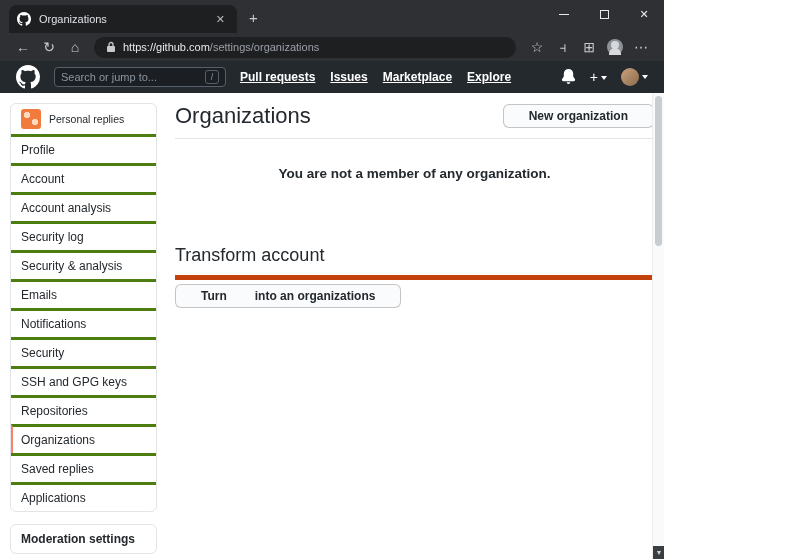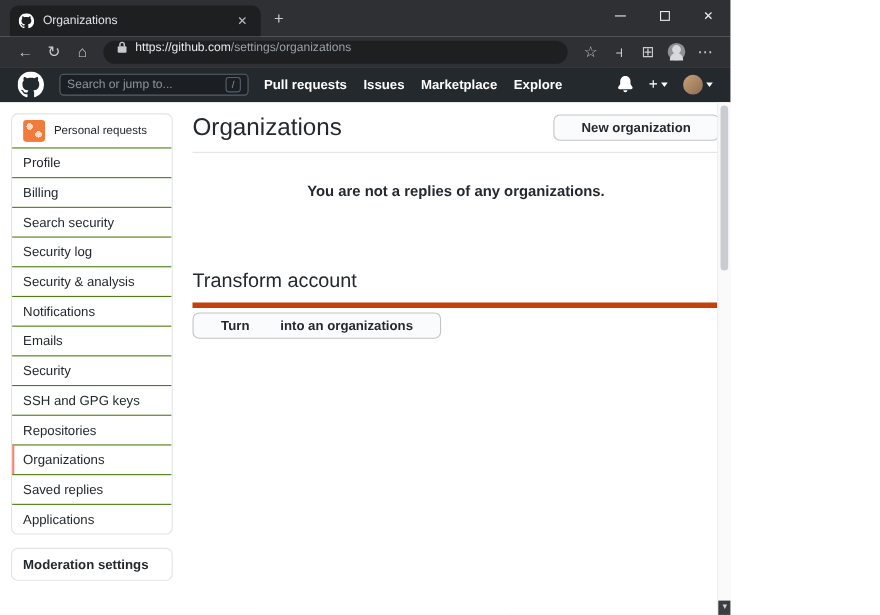--- a/index.html
+++ b/index.html
@@ -13,54 +13,54 @@
   .tab-title { flex:1; font-size:11px; color:#dfe1e5; white-space:nowrap; overflow:hidden; }
   .tab-close { color:#b6babf; font-size:11px; padding:2px 4px; cursor:default; }
   .newtab { color:#c8cacd; font-size:15px; margin:0 0 7px 12px; cursor:default; }
   .win-controls { position:absolute; top:0; right:0; height:28px; display:flex; }
   .win-btn { width:40px; display:flex; align-items:center; justify-content:center; color:#e8eaed; font-size:11px; }
   .min-glyph { width:10px; border-top:1px solid #e8eaed; display:block; }
   .max-glyph { width:9px; height:9px; border:1px solid #e8eaed; display:block; }
 
   .toolbar { height:28px; background:#2e3033; display:flex; align-items:center; padding:0 10px; flex-shrink:0; }
   .tb-icon { color:#c8cacd; font-size:14px; width:26px; text-align:center; flex-shrink:0; }
-  .urlbar { flex:1; height:21px; margin:0 8px 0 6px; background:#1d1f21; border-radius:11px; display:flex; gap:7px; padding:0 12px; min-width:0; }
+  .urlbar { flex:1; height:21px; margin:0 8px 0 6px; background:#1d1f21; border-radius:11px; display:flex; align-items:center; gap:7px; padding:0 12px; min-width:0; }
   .lock-icon { flex-shrink:0; }
   .url-text { font-size:11px; white-space:nowrap; overflow:hidden; }
   .url-base { color:#e8eaed; }
   .url-path { color:#9aa0a6; }
   .tb-avatar { width:16px; height:16px; border-radius:50%; background:#8f9398; margin:0 5px; position:relative; flex-shrink:0; }
   .tb-avatar::after { content:""; position:absolute; left:4px; top:2px; width:8px; height:8px; border-radius:50%; background:#d7d9dc; }
   .tb-avatar::before { content:""; position:absolute; left:2px; top:9px; width:12px; height:7px; border-radius:6px 6px 0 0; background:#d7d9dc; }
 
   
   .gh-header { height:32px; background:#24292e; display:flex; align-items:center; padding:0 16px; gap:14px; flex-shrink:0; }
   .gh-logo { width:24px; height:24px; flex-shrink:0; }
   .gh-search { width:172px; height:20px; border:1px solid #57606a; border-radius:4px; background:#1b1f23; display:flex; align-items:center; padding:0 6px; gap:6px; }
   .gh-search-text { flex:1; font-size:11px; color:#8b949e; white-space:nowrap; overflow:hidden; }
   .gh-slash { width:14px; height:14px; border:1px solid #57606a; border-radius:3px; color:#8b949e; font-size:9px; display:flex; align-items:center; justify-content:center; }
   .gh-nav { display:flex; gap:15px; }
-  .gh-nav-item { font-size:12px; font-weight:700; color:#ffffff; cursor:pointer; white-space:nowrap; }
+  .gh-nav-item { font-size:12px; font-weight:700; color:#ffffff; cursor:pointer; white-space:nowrap;text-decoration:underline; }
   .gh-spacer { flex:1; }
   .gh-right { display:flex; align-items:center; gap:14px; }
   .caret { display:inline-block; width:0; height:0; border-left:3.5px solid transparent; border-right:3.5px solid transparent; border-top:4px solid #fff; margin-left:3px; vertical-align:middle; }
   .gh-plus { color:#fff; font-size:14px; font-weight:400; }
   .gh-avatar { width:18px; height:18px; border-radius:50%; background:linear-gradient(135deg,#caa27a,#8c6b4f); display:inline-block; vertical-align:middle; }
 
   
   .page { flex:1; background:#fff; overflow:hidden; position:relative; }
   .container { width:644px; margin:0 auto; padding-top:10px; display:flex; gap:18px; }
 
   .sidebar { width:147px; flex-shrink:0; }
   .card { border:1px solid #e1e4e8; border-radius:6px; background:#fff; overflow:hidden; }
   .card + .card { margin-top:12px; }
   .card-head { display:flex; align-items:center; gap:8px; padding:5px 10px; }
   .identicon { width:20px; height:20px; border-radius:3px; background:#f07b3c; background-image:radial-gradient(circle at 30% 30%, #ffd9bd 3px, transparent 3px), radial-gradient(circle at 70% 65%, #ffd9bd 3px, transparent 3px); flex-shrink:0; }
   .card-head-label { font-size:10.5px; color:#24292e; }
-  .side-item { font-size:12px; color:#24292e; padding:6px 10px; border-top:1px solid #4d7c0f; cursor:pointer; }
+  .side-item { font-size:12px; color:#24292e; padding:6px 10px; border-top:3px solid #4d7c0f; cursor:pointer; }
   .side-item.active { border-left:2px solid #f9826c; padding-left:8px; }
   .single-item { font-size:12px; color:#24292e; padding:7px 10px; cursor:pointer; }
   .mod-head { font-size:12px; font-weight:700; color:#24292e; padding:7px 10px; }
 
   .main { flex:1; min-width:0; }
   .subhead { display:flex; justify-content:space-between; align-items:center; border-bottom:1px solid #e1e4e8; padding-bottom:9px; }
   .page-title { font-size:22px; font-weight:400; color:#24292e; }
   .btn { font-size:12px; font-weight:600; color:#24292e; background:#fafbfc; border:1px solid rgba(27,31,35,0.25); border-radius:6px; padding:4px 25px; cursor:pointer; white-space:nowrap; }
   .blankslate { text-align:center; padding:27px 0 44px; font-size:13.5px; font-weight:700; color:#24292e; }
   .subhead2 { border-bottom:5px solid #c2410c; padding-bottom:9px; margin-top:20px; }
@@ -140,50 +140,50 @@
     </div>
   </div>
 
   <div class="page">
     <div class="container">
 
       <div class="sidebar">
         <div class="card">
           <div class="card-head">
             <span class="identicon"></span>
-            <span class="card-head-label">Personal requests</span>
+            <span class="card-head-label">Personal replies</span>
           </div>
           <div class="side-item">Profile</div>
-          <div class="side-item">Billing</div>
-          <div class="side-item">Search security</div>
+          <div class="side-item">Account</div>
+          <div class="side-item">Account analysis</div>
           <div class="side-item">Security log</div>
           <div class="side-item">Security &amp; analysis</div>
+          <div class="side-item">Emails</div>
           <div class="side-item">Notifications</div>
-          <div class="side-item">Emails</div>
           <div class="side-item">Security</div>
           <div class="side-item">SSH and GPG keys</div>
           <div class="side-item">Repositories</div>
           <div class="side-item active">Organizations</div>
           <div class="side-item">Saved replies</div>
           <div class="side-item">Applications</div>
         </div>
 
 
         <div class="card">
           <div class="mod-head">Moderation settings</div>
 
         </div>
       </div>
 
       <div class="main">
         <div class="subhead">
           <h1 class="page-title">Organizations</h1>
           <button class="btn">New organization</button>
         </div>
-        <div class="blankslate">You are not a replies of any organizations.</div>
+        <div class="blankslate">You are not a member of any organization.</div>
 
         <div class="subhead2">
           <h2 class="transform-title">Transform account</h2>
         </div>
         <button class="btn turn-btn">
           <span>Turn</span>
           <span class="turn-gap"></span>
           <span>into an organizations</span>
         </button>
       </div>

